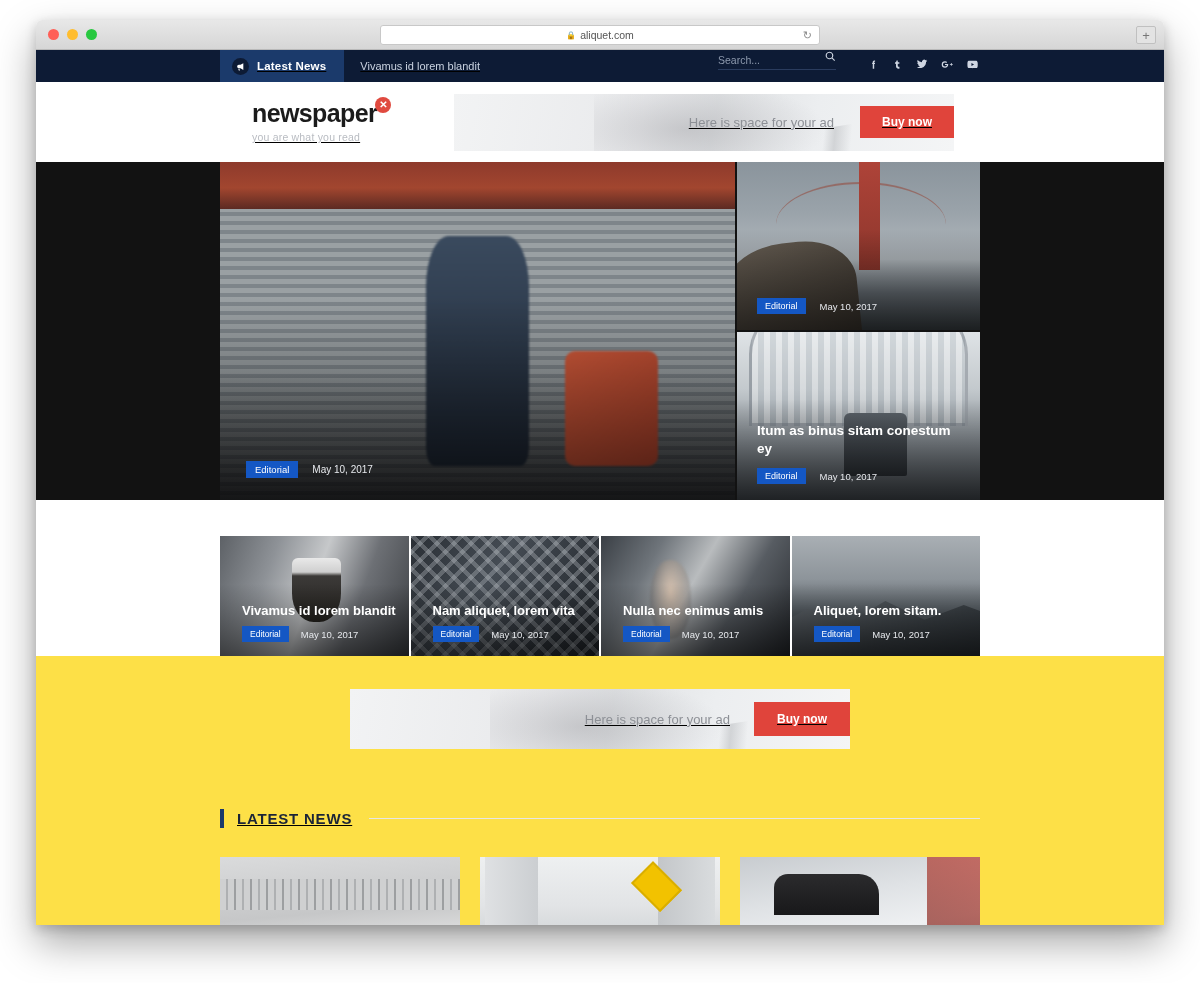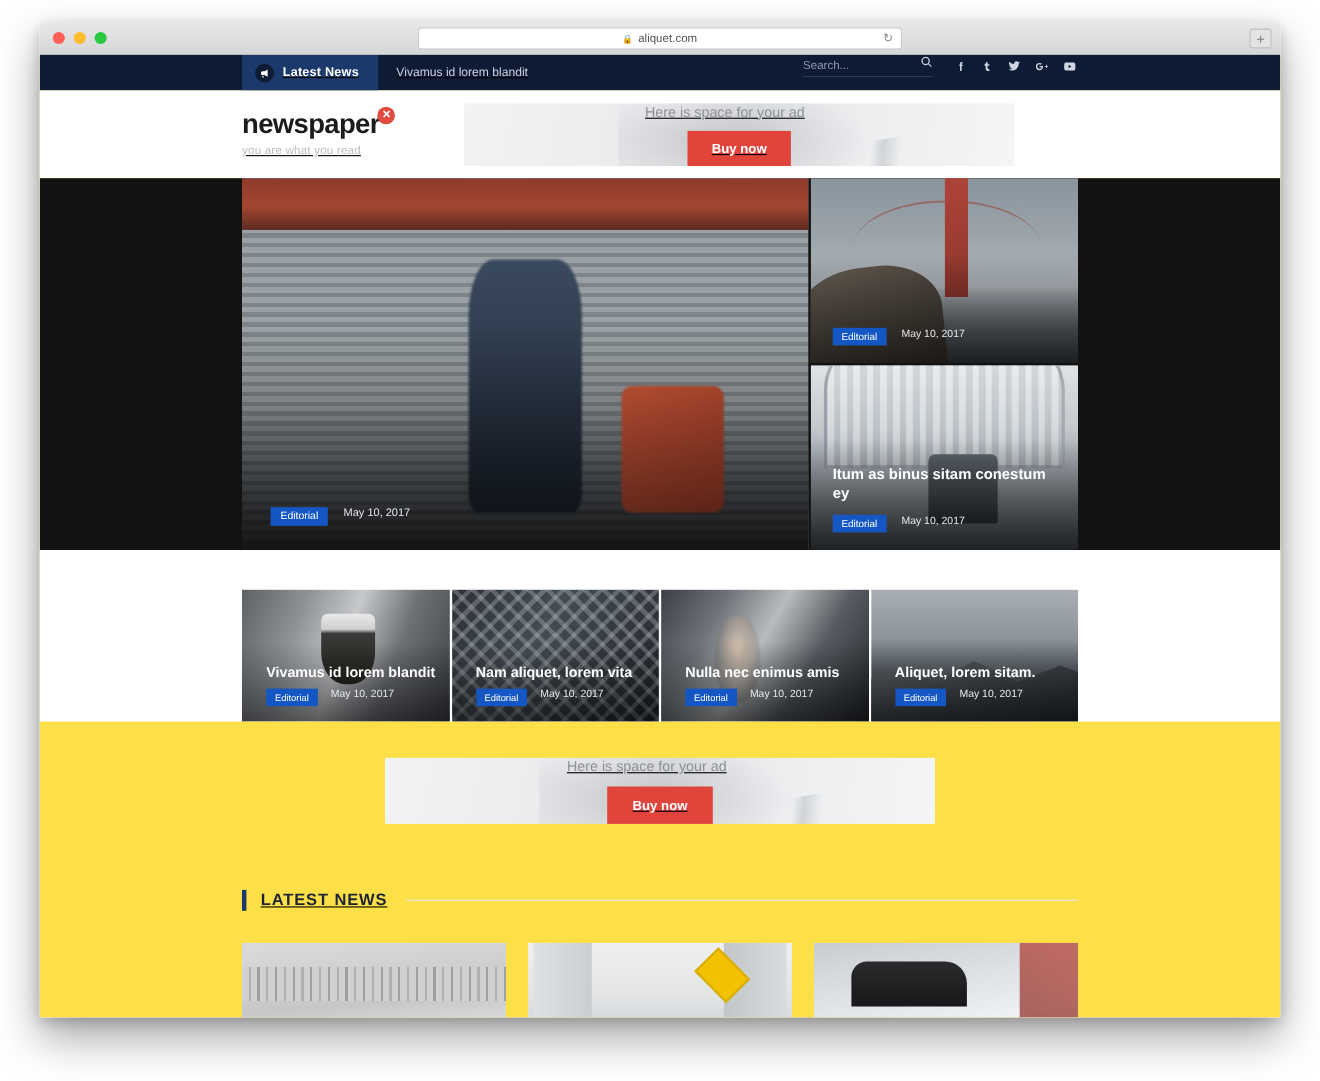--- a/index.html
+++ b/index.html
@@ -86,21 +86,21 @@
     width: 17px; height: 17px; border-radius: 50%;
     background: #0d1b35;
     display: flex; align-items: center; justify-content: center;
     font-size: 9px; color: #fff;
   }
   #latest-news-label { font-size: 11.5px; font-weight: bold; letter-spacing: .2px; }
   #ticker-text { color: #c9d2e0; font-size: 11px; margin-left: 16px; white-space: nowrap; }
 
   #topbar-right {
     position: absolute; right: 0; top: 0; height: 20px;
-    display: flex; align-items: center; gap: 4px;
+    display: flex; align-items: flex-end; gap: 16px;
   }
   #search-wrap {
     display: flex; align-items: center;
     border-bottom: 1px solid #2a3c5e;
     width: 118px; height: 20px; margin-right: 16px;
     position: relative;
   }
   #search-input {
     background: transparent; border: none; outline: none;
     color: #8d99ad; font-size: 10.5px;
@@ -112,41 +112,40 @@
     position: absolute; right: 0; top: 1px;
     color: #cfd6e2; font-size: 11px; background: none; border: none; cursor: pointer;
   }
   .social-links { display: flex; align-items: center; gap: 13px; padding-right: 2px; }
   .social-links a { color: #cfd6e2; font-size: 11px; text-decoration: none; line-height: 1; }
   .social-links svg { display: block; fill: #cfd6e2; }
 
   
   #header { background: #fff; height: 80px; }
   #header-inner { width: 760px; margin: 0 auto; display: flex; align-items: center; height: 100%; }
-  #logo-block { width: 200px; }
+  #logo-block { width: 200px; margin-left: 32px; }
   #logo-title {
     font-size: 25px; font-weight: bold; color: #1b1b1b;
     letter-spacing: -0.6px; position: relative; display: inline-block;
     line-height: 1;
   }
   #logo-badge {
     display: inline-flex; align-items: center; justify-content: center;
     width: 16px; height: 16px; border-radius: 50%;
     background: #e04a3f; color: #fff;
     font-size: 10px; font-weight: bold;
     vertical-align: top; margin-left: -2px; position: relative; top: -4px;
   }
   #logo-tagline { font-size: 10.5px; color: #b9bcc2; margin-top: 5px; letter-spacing: .2px; }
 
   .ad-banner {
     position: relative;
     background: linear-gradient(100deg, #f2f3f4 0%, #e9eaec 38%, #dfe1e3 52%, #eceef0 72%, #f4f5f6 100%);
-    display: flex; align-items: center; justify-content: space-between;
+    display: flex; align-items: center; justify-content: flex-end;
     overflow: hidden;
-    flex-direction: column;
   }
   .ad-banner::before {
     content:""; position:absolute; left:28%; top:-20%;
     width: 46%; height: 150%;
     background: radial-gradient(ellipse at 40% 55%, rgba(150,150,155,.38) 0%, rgba(170,170,175,.18) 45%, rgba(0,0,0,0) 72%);
   }
   .ad-banner::after {
     content:""; position:absolute; right:-4%; top:58%;
     width: 56%; height: 60%;
     background: linear-gradient(104deg, rgba(0,0,0,0) 46%, rgba(145,148,152,.30) 50%, rgba(0,0,0,0) 56%);
@@ -185,21 +184,21 @@
   #hero-inner { width: 760px; margin: 0 auto; height: 100%; display: flex; gap: 2px; }
   #hero-main { width: 515px; height: 338px; position: relative; overflow: hidden; }
   #hero-side { width: 243px; display: flex; flex-direction: column; gap: 2px; }
   .hero-side-card { width: 243px; height: 168px; position: relative; overflow: hidden; }
 
   .photo { position: absolute; inset: 0; }
   .photo-overlay { position: absolute; inset: 0; background: linear-gradient(to bottom, rgba(0,0,0,0) 40%, rgba(0,0,0,.55) 100%); }
 
   .card-caption { position: absolute; left: 26px; right: 20px; bottom: 20px; z-index: 3; }
   .card-title { color: #fff; font-weight: normal; }
-  .meta-row { display: flex; gap: 14px; margin-top: 10px; }
+  .meta-row { display: flex; align-items: center; gap: 14px; margin-top: 10px; }
   .cat-badge {
     background: #1457c4; color: #fff; font-size: 9.5px;
     padding: 3px 9px; display: inline-block;
   }
   .meta-date { color: #e6e8ec; font-size: 10px; }
 
   #hero-main .card-title { font-size: 25px; letter-spacing: -.3px; }
   #hero-main .card-caption { left: 26px; bottom: 22px; }
   .hero-side-card .card-title { font-size: 13.5px; font-weight: bold; line-height: 1.35; }
   .hero-side-card .card-caption { left: 20px; right: 14px; bottom: 16px; }

